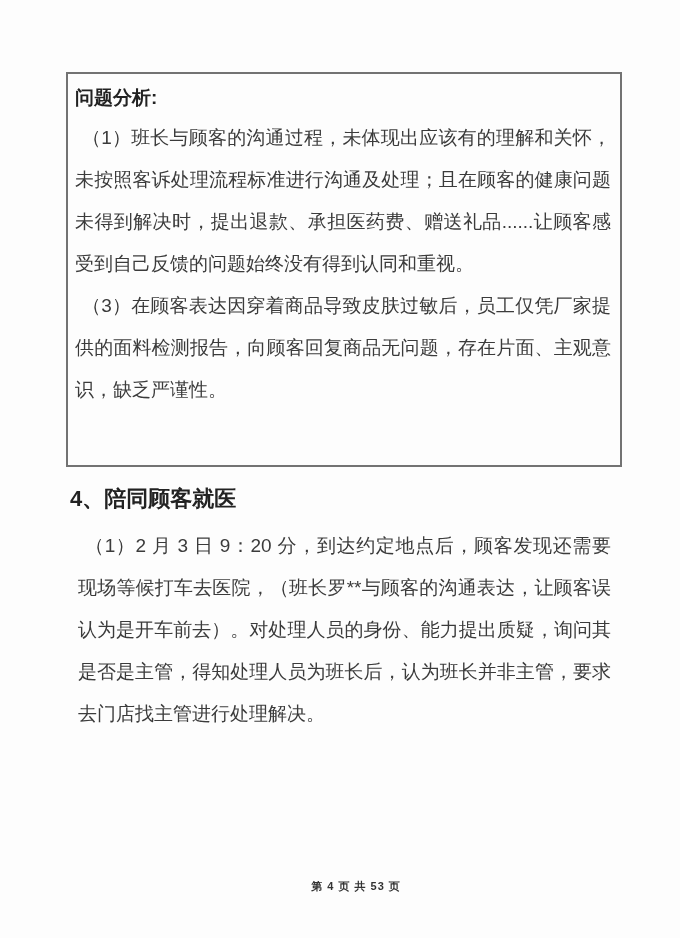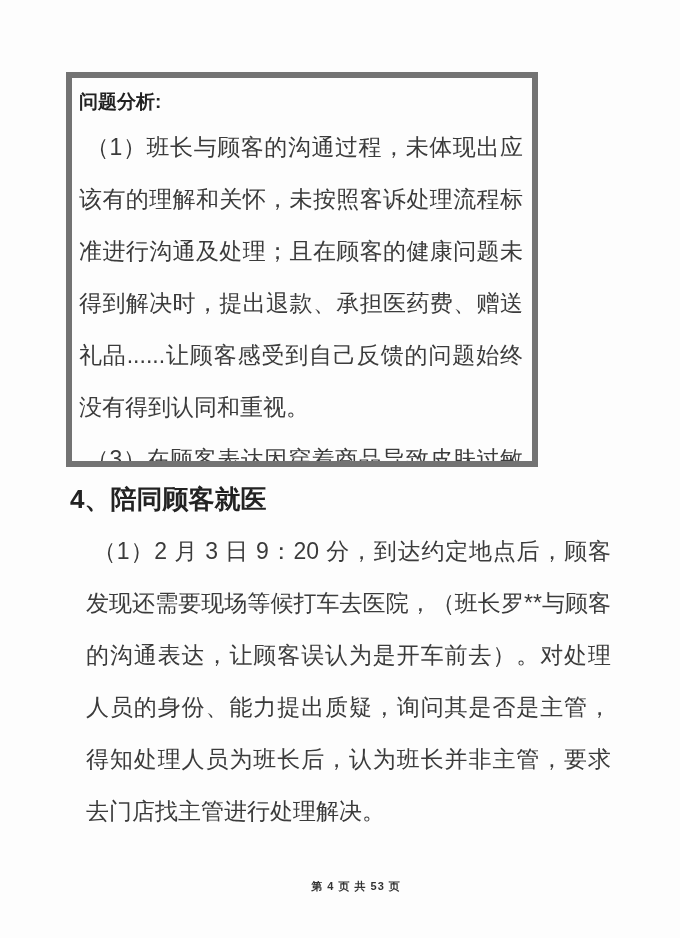--- a/index.html
+++ b/index.html
@@ -14,61 +14,61 @@
     margin: 0 auto;
     background: #fdfdfd;
     overflow: hidden;
     font-family: "Liberation Sans", sans-serif;
     color: #3b3b3b;
   }
   .analysis-box {
     position: absolute;
     left: 66px;
     top: 72px;
-    width: 472px;
+    width: 556px;
     height: 395px;
     box-sizing: border-box;
-    border: 6px solid #737373;
+    border: 2px solid #737373;
     padding: 4px 9px 0 7px;
     overflow: hidden;
     background: #fdfdfd;
   }
   .box-title {
     font-size: 19px;
     line-height: 39px;
     font-weight: 700;
     color: #222222;
   }
   .para {
     margin: 0;
-    font-size: 23px;
-    line-height: 52px;
+    font-size: 19px;
+    line-height: 42px;
     text-align: justify;
     text-indent: 7px;
     color: #3b3b3b;
     word-break: break-all;
   }
   .analysis-box .para {
     margin: 0;
   }
   .section {
     position: absolute;
     left: 70px;
     top: 486px;
     width: 541px;
   }
   .section-heading {
     margin: 0 0 13px 0;
-    font-size: 26px;
+    font-size: 22px;
     line-height: 26px;
     font-weight: 700;
     color: #222222;
   }
   .section .para {
-    margin: 0 0 9px 16px;
+    margin: 0 0 9px 8px;
   }
   .footer {
     position: absolute;
     left: 16px;
     top: 879px;
     width: 100%;
     text-align: center;
     font-size: 11px;
     font-weight: 700;
     color: #333333;

